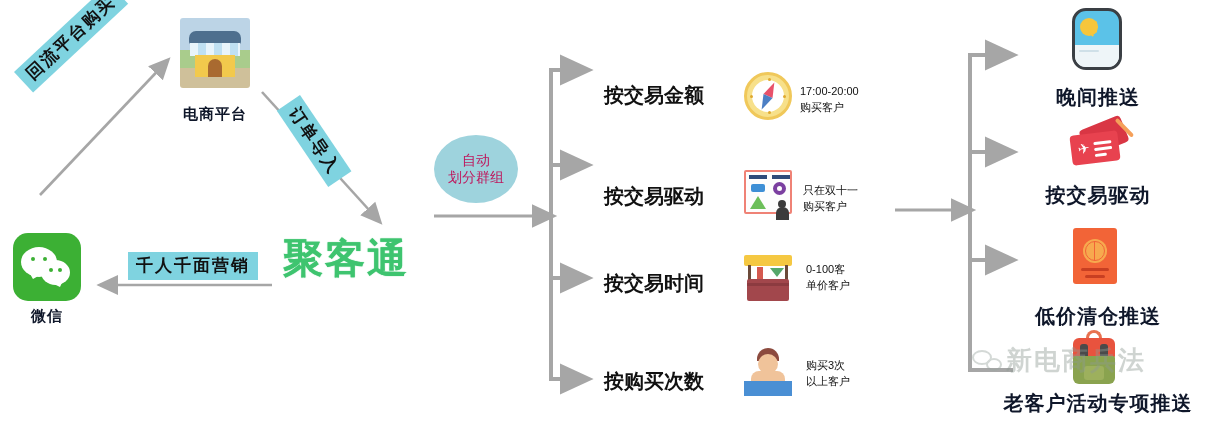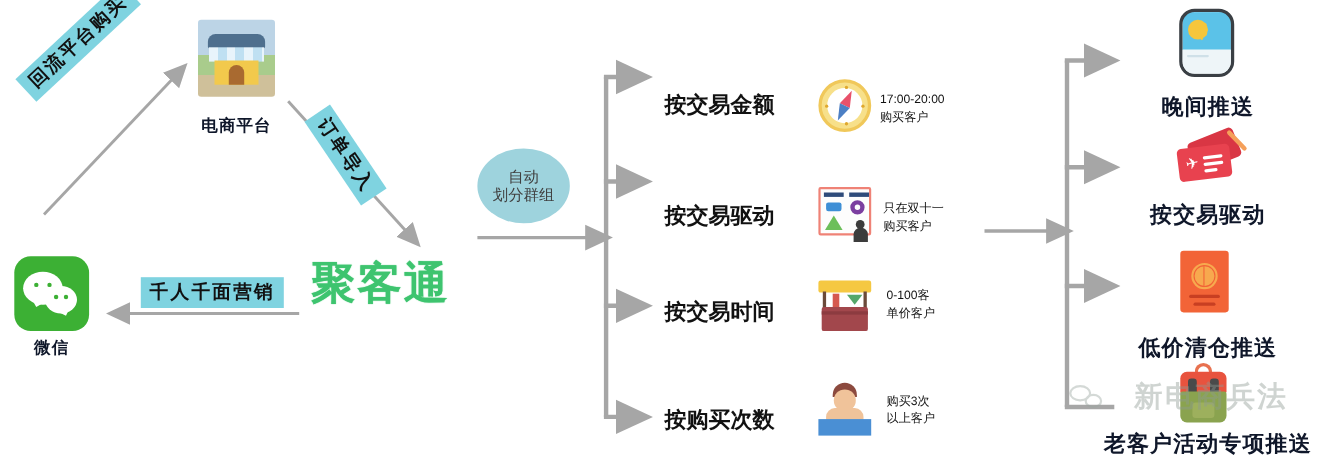--- a/index.html
+++ b/index.html
@@ -107,21 +107,21 @@
   }
 
   
   #ellipse-auto {
     left: 434px; top: 135px; width: 84px; height: 68px;
     background: #9ed3dd; border-radius: 50%;
     display: flex; align-items: center; justify-content: center;
     flex-direction: column;
   }
   #ellipse-auto span {
-    font-size: 14px; color: #404040; line-height: 1.25; font-weight: 400;
+    font-size: 14px; color: #be185d; line-height: 1.25; font-weight: 400;
   }
 
   
   .row-label { font-size: 20px; font-weight: 700; color: #111; white-space: nowrap; }
   .row-note  { font-size: 11px; color: #111; line-height: 1.3; white-space: nowrap; }
 
   .mini-icon { position: absolute; }
 
   
   .compass {
@@ -229,21 +229,21 @@
   .bp-body  { position: absolute; left: 5px; top: 26px; width: 42px; height: 28px;
               background: #8aa34f; border-radius: 2px 2px 6px 6px; }
   .bp-strap { position: absolute; width: 8px; height: 26px; background: #4a4a4a;
               border-radius: 3px; top: 14px; }
   .bp-pocket{ position: absolute; left: 16px; top: 36px; width: 20px; height: 14px;
               background: #9db05d; border-radius: 3px; }
 
   
   #watermark {
     position: absolute; left: 972px; top: 343px;
-    display: flex; align-items: center; gap: 25px;
+    display: flex; align-items: center; gap: 0;
     opacity: 0.42;
     font-family: Liberation Mono, monospace;
   }
   #watermark .wm-text {
     font-size: 26px; color: #8e9a93; font-weight: 700; letter-spacing: 2px;
     white-space: nowrap;
   }
   .wm-logo {
     width: 34px; height: 26px; position: relative;
   }

